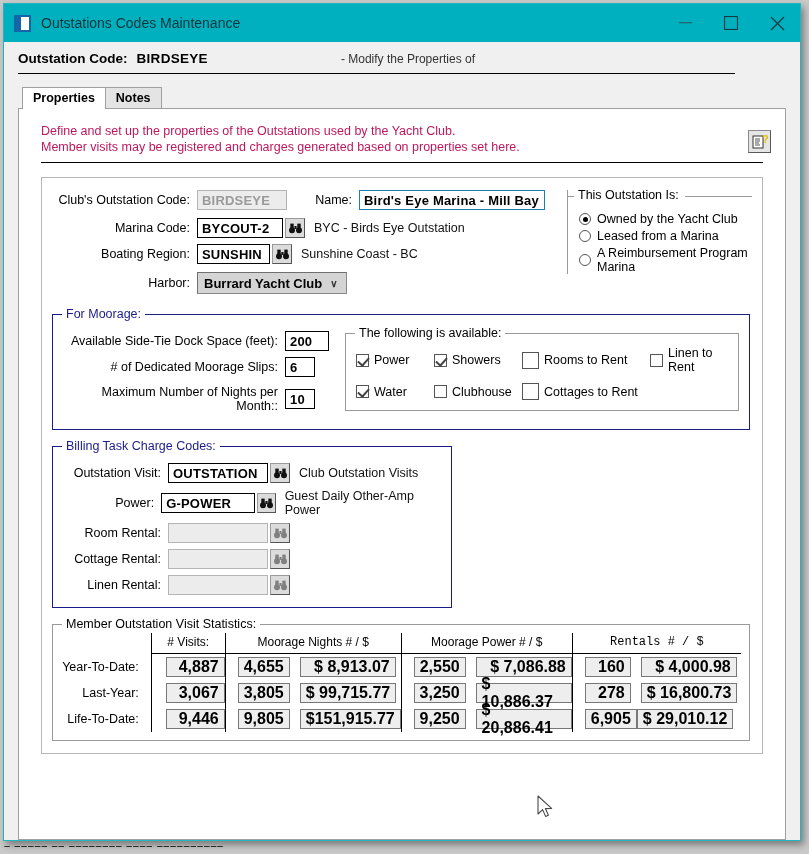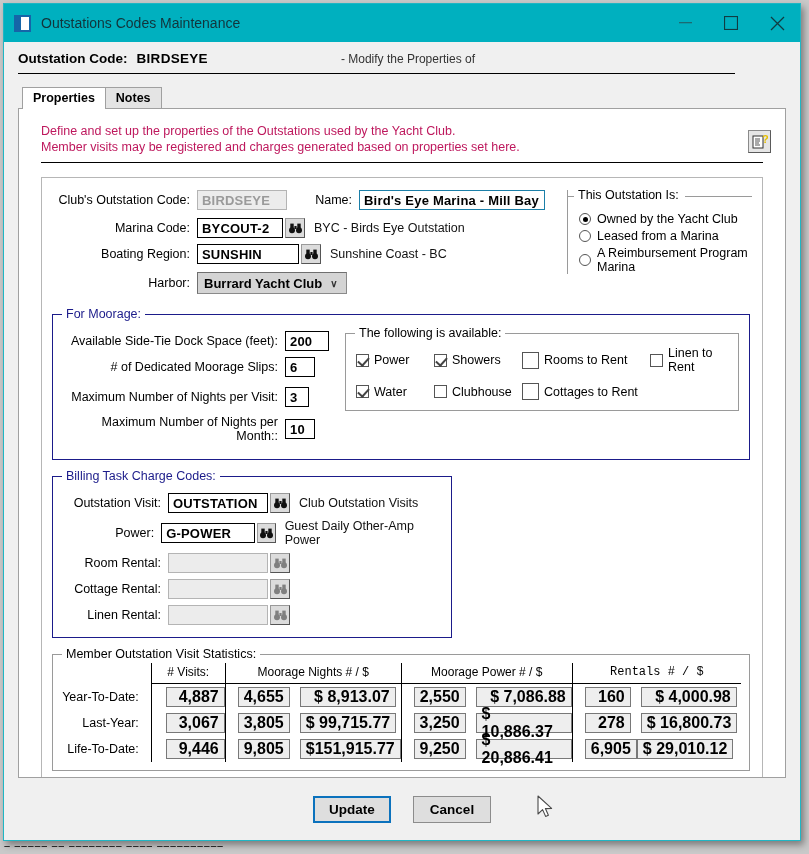--- a/index.html
+++ b/index.html
@@ -360,21 +360,21 @@
                     <rect x="1.3" y="0.6" width="3.4" height="5.6" fill="#111"></rect>
                     <rect x="8.3" y="0.6" width="3.4" height="5.6" fill="#111"></rect>
                     <rect x="5.4" y="3" width="2.2" height="3" fill="#111"></rect>
                   </svg>
                 </div>
                 <div class="side-note">BYC - Birds Eye Outstation</div>
               </div>
 
               <div class="frow">
                 <div class="flabel" style="width:155px;">Boating Region:</div>
-                <div class="txt" style="width:102px;">SUNSHIN</div>
+                <div class="txt" style="width:73px;">SUNSHIN</div>
                 <div class="binoc">
                   <svg width="13" height="11" viewBox="0 0 13 11">
                     <circle cx="3" cy="7.3" r="3" fill="#111"></circle>
                       <circle cx="10" cy="7.3" r="3" fill="#111"></circle>
                     <rect x="1.3" y="0.6" width="3.4" height="5.6" fill="#111"></rect>
                     <rect x="8.3" y="0.6" width="3.4" height="5.6" fill="#111"></rect>
                     <rect x="5.4" y="3" width="2.2" height="3" fill="#111"></rect>
                   </svg>
                 </div>
                 <div class="side-note">Sunshine Coast - BC</div>
@@ -418,24 +418,20 @@
             <div style="display:flex;">
               <div style="flex:0 0 auto; padding-top:2px;">
                 <div class="frow">
                   <div class="flabel" style="width:222px;">Available Side-Tie Dock Space  (feet):</div>
                   <div class="txt" style="width:44px;">200</div>
                 </div>
                 <div class="frow">
                   <div class="flabel" style="width:222px;"># of Dedicated Moorage Slips:</div>
                   <div class="txt" style="width:30px;">6</div>
                 </div>
-                <div class="frow" style="margin-top:10px;">
-                  <div class="flabel" style="width:222px;">Maximum Number of Nights per Visit:</div>
-                  <div class="txt" style="width:24px;">3</div>
-                </div>
                 <div class="frow" style="margin-top:8px;">
                   <div class="flabel" style="width:222px;">Maximum Number of Nights per Month::</div>
                   <div class="txt" style="width:30px;">10</div>
                 </div>
               </div>
 
               <div style="flex:1 1 auto; padding-left: 16px; padding-top: 4px;">
                 <div class="group gray" style="padding: 12px 8px 10px 10px;">
                   <div class="legend">The following is available:</div>
                   <div style="display:grid; grid-template-columns: 78px 88px 128px auto; row-gap:9px; align-items:center;">
@@ -638,24 +634,20 @@
                   </td>
                 </tr>
               </tbody>
             </table>
           </div>
 
         </div>
       </div>
     </div>
 
-    <div class="footer">
-      <div class="btn primary">Update</div>
-      <div class="btn">Cancel</div>
-    </div>
 
   </div>
 
   <div class="cursor">
     <svg width="18" height="26" viewBox="0 0 18 26">
       <path d="M1 1 L1 19 L5.6 14.6 L8.6 21.4 L11.4 20.2 L8.4 13.6 L14.6 13.4 Z" fill="#ffffff" stroke="#4a4a4a" stroke-width="1.1" stroke-linejoin="round"></path>
     </svg>
   </div>
 
 </div>

